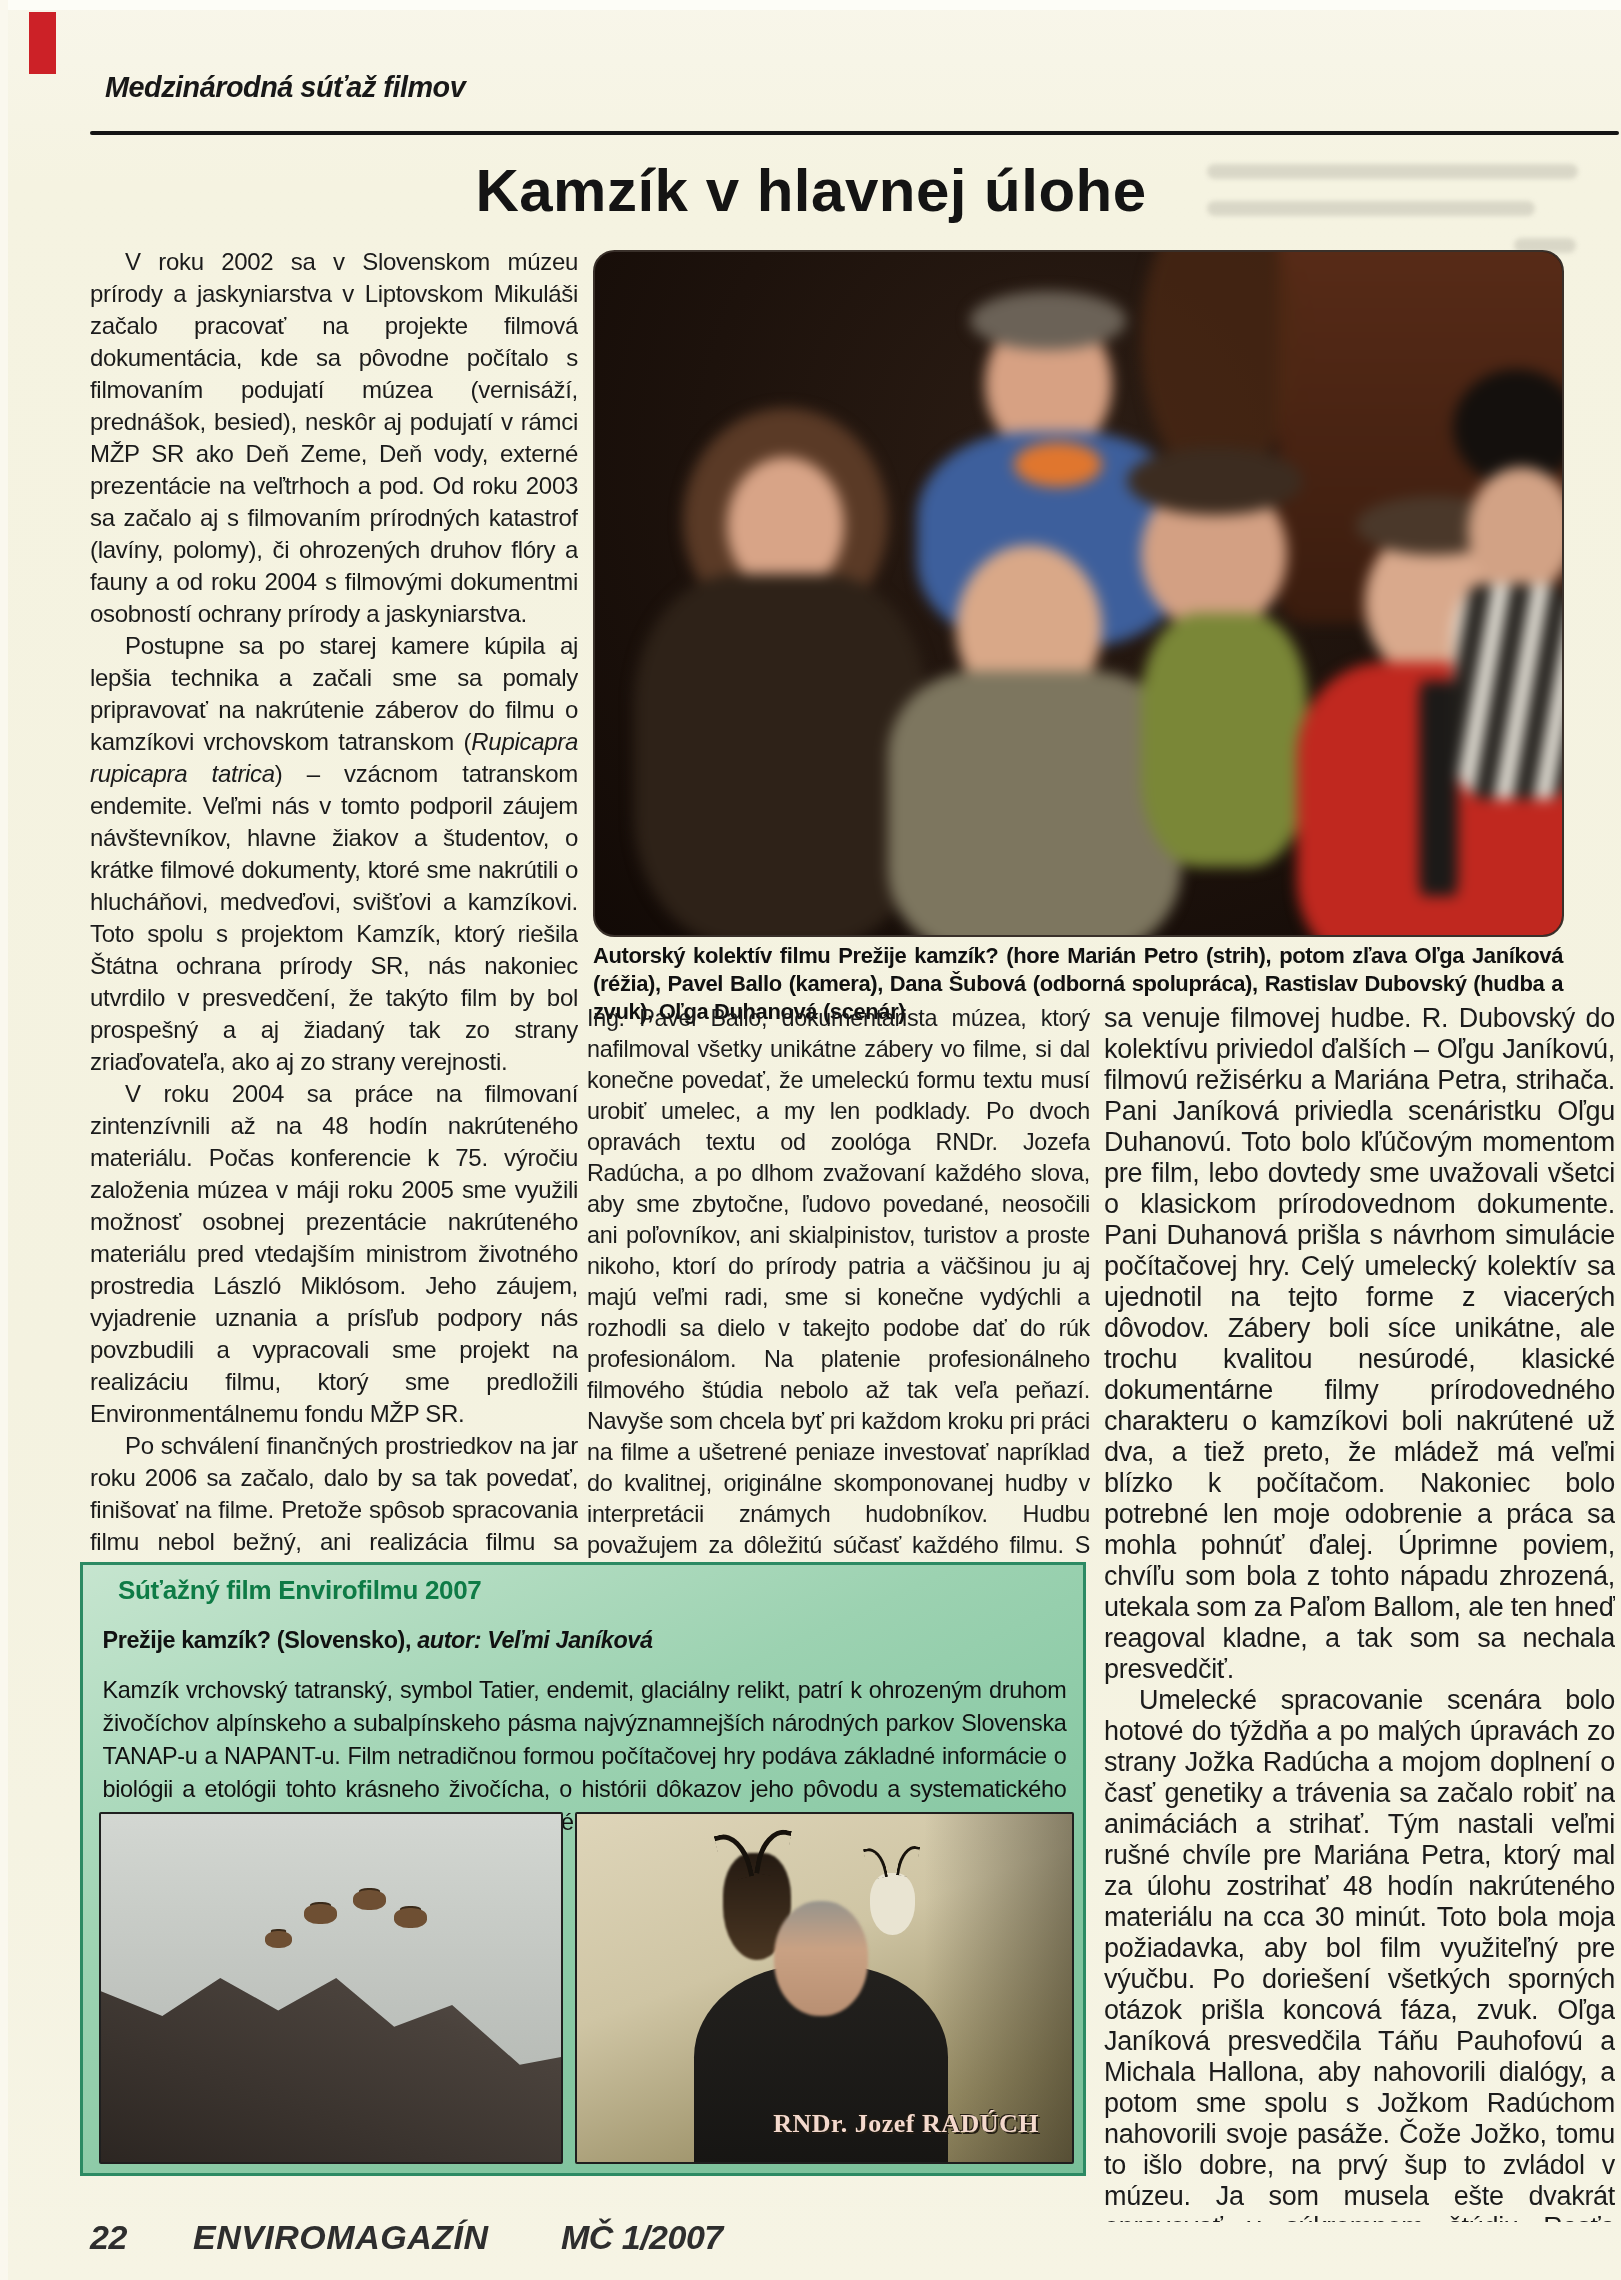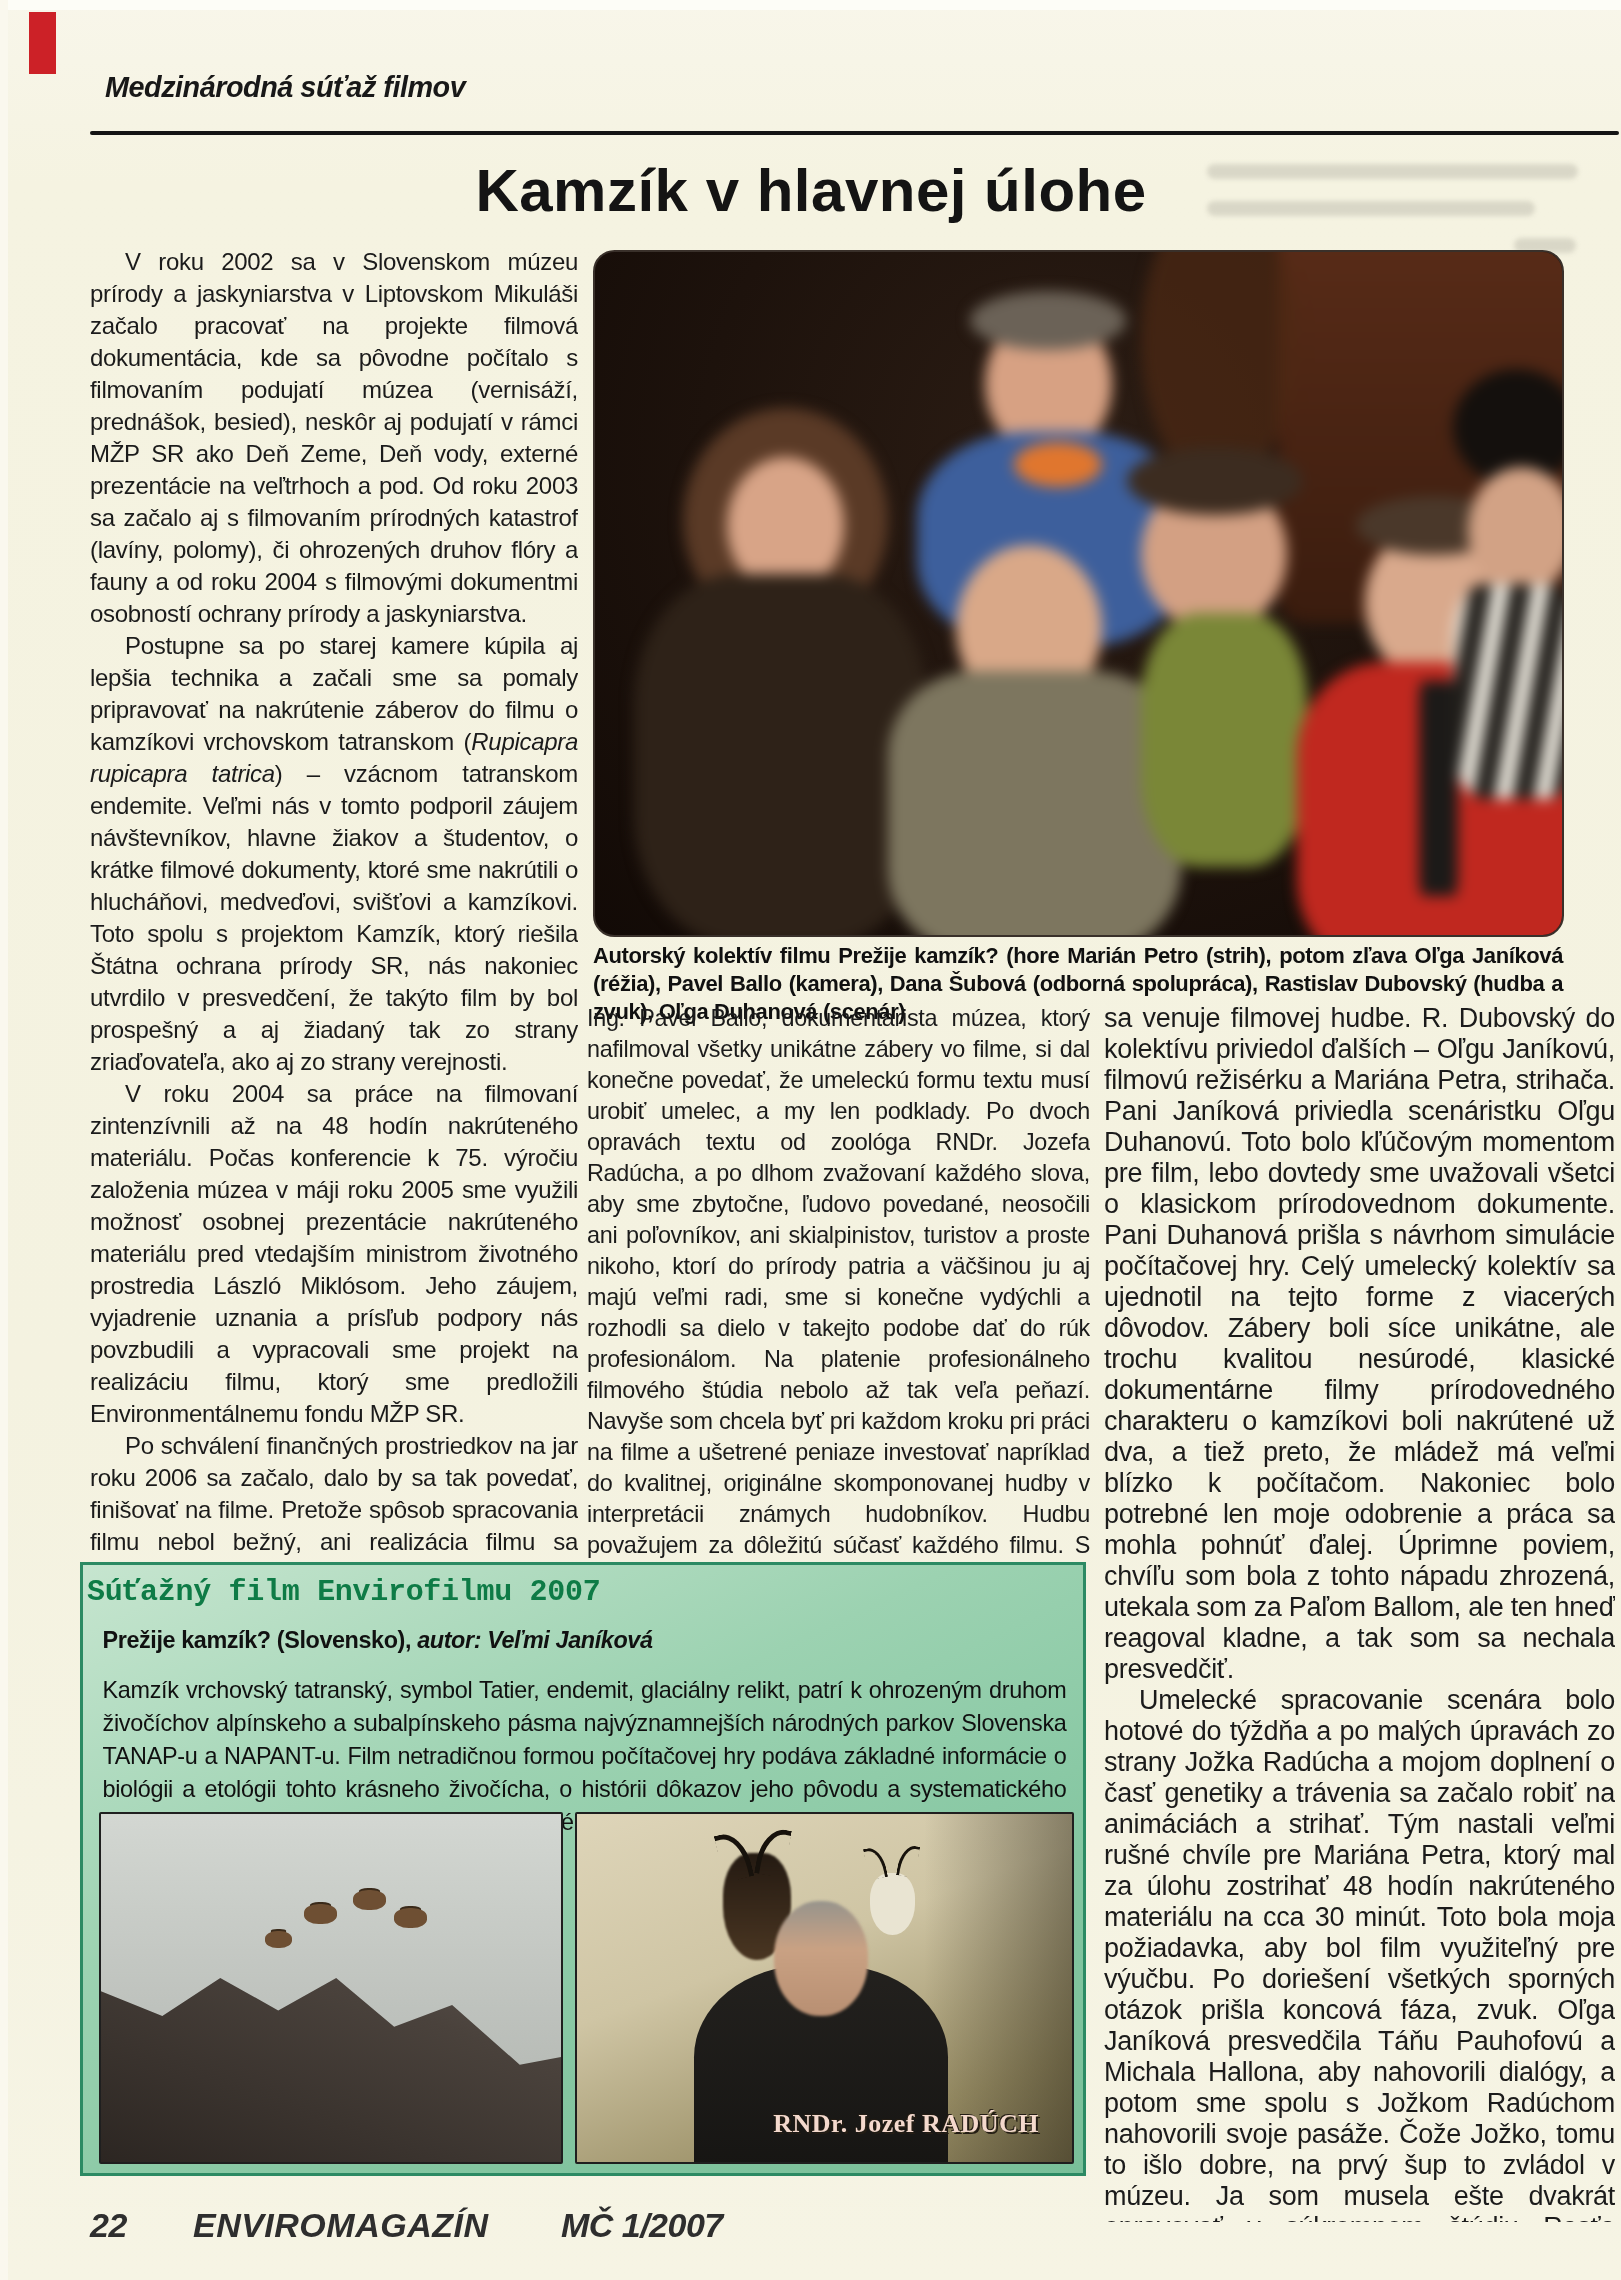--- a/index.html
+++ b/index.html
@@ -34,22 +34,22 @@
     background:radial-gradient(ellipse at 50% 30%,#2c1d14 0%,#1d120c 55%,#120a06 100%);}
   .photo-main .blobs{position:absolute;inset:0;filter:blur(6.8px);}
   .blob{position:absolute;border-radius:50%;}
   .caption{left:593px;top:942px;width:970px;font-size:22px;font-weight:700;line-height:28px;
     text-align:justify;letter-spacing:-0.4px;color:#101010;}
 
   
   .greenbox{left:80px;top:1562px;width:1006px;height:614px;box-sizing:border-box;
     border:3.9px solid #2c8a63;
     background:linear-gradient(155deg,#c6e5cf 0%,#9cd2b1 38%,#84c6a1 70%,#79bf99 100%);}
-  .gb-title{position:absolute;left:4px;top:9.8px;font-size:30px;font-weight:700;color:#0e7b46;
-    letter-spacing:-0.3px;font-family:Liberation Mono, monospace;}
+  .gb-title{position:absolute;left:35px;top:9.8px;font-size:26px;font-weight:700;color:#0e7b46;
+    letter-spacing:-0.3px;}
   .gb-sub{position:absolute;left:19.5px;top:62px;font-size:23.4px;font-weight:700;color:#111;
     letter-spacing:-0.4px;}
   .gb-sub i{font-weight:700;}
   .gb-body{position:absolute;left:19.5px;top:109px;width:964px;font-size:23.4px;line-height:33px;
     text-align:justify;letter-spacing:-0.3px;color:#101010;hyphens:auto;}
   .gb-photo{position:absolute;top:247px;height:348px;border-radius:2px;border:2.9px solid #1f1f1f;
     overflow:hidden;}
   .gb-photo-left{left:15.6px;width:460px;
     background:linear-gradient(180deg,#d3d7d2 0%,#c2c6c1 45%,#aeb2ad 100%);}
   .gb-photo-right{left:492px;width:495px;
@@ -72,21 +72,21 @@
   .man-head{position:absolute;left:197px;bottom:146px;width:94px;height:115px;border-radius:48%;
     background:linear-gradient(180deg,#97948c 0%,#c9a183 42%,#b88f72 100%);filter:blur(1.5px);}
   .gb-photo-caption{position:absolute;right:33px;bottom:23.4px;font-family:"Liberation Serif",serif;
     font-size:26px;font-weight:700;color:#f4d9cd;letter-spacing:0.5px;
     text-shadow:2px 2px 0 #241d14,-1px -1px 0 #241d14;}
 
   
   .footer{left:90px;top:2206px;width:1463px;font-size:34px;font-weight:700;font-style:italic;
     color:#2e2e2e;letter-spacing:-0.5px;}
   .footer .pageno{display:inline-block;width:94px;}
-  .footer .mag{display:inline-block;width:359px;letter-spacing:0.5px;}
+  .footer .mag{display:inline-block;width:359px;letter-spacing:0.5px;margin-top:12px;}
   .footer .issue{display:inline-block;}
 </style>
 </head>
 <body>
 
 <div class="abs edge-top"></div>
 <div class="abs edge-left"></div>
 <div class="abs red-mark"></div>
 
 <div class="abs kicker">Medzinárodná súťaž filmov</div>

